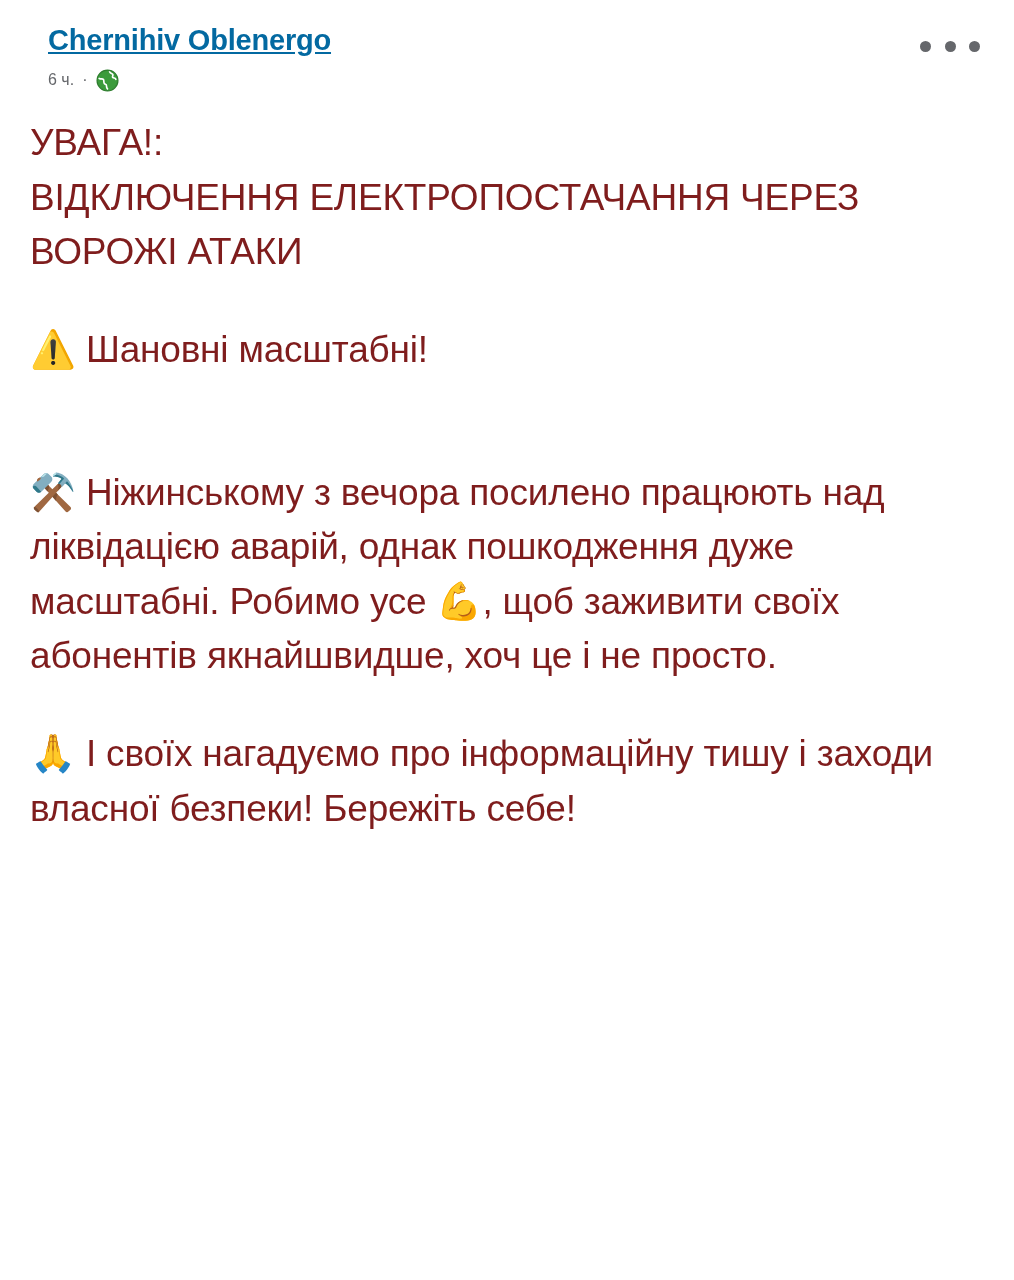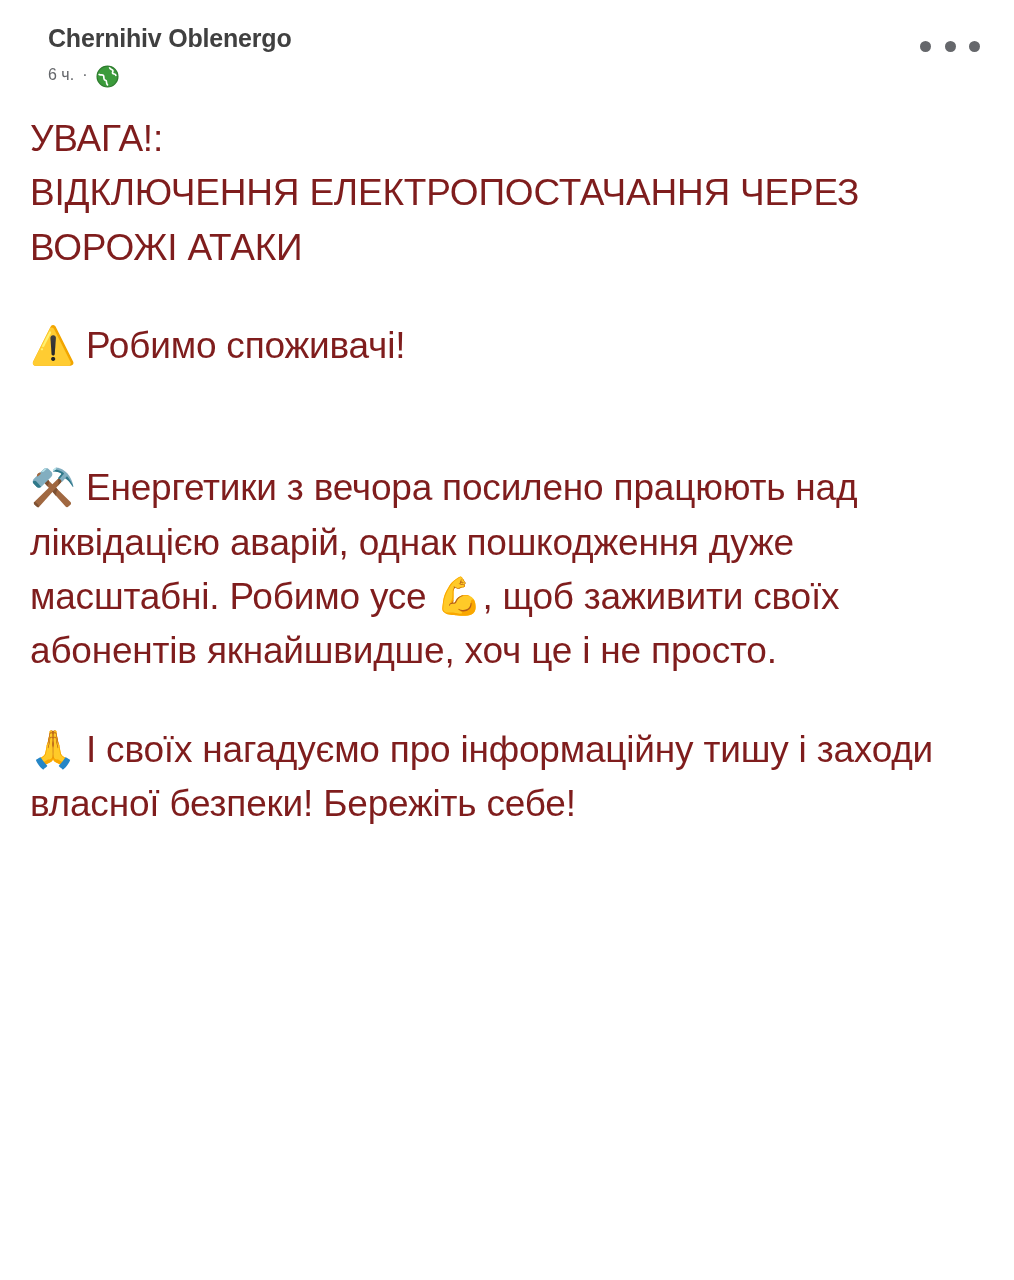--- a/index.html
+++ b/index.html
@@ -47,26 +47,27 @@
   }
   .avatar svg { display: block; }
 
   .header-text {
     margin-left: 18px;
     padding-top: 10px;
     min-width: 0;
   }
 
   .page-name {
-    font-size: 25px;
+    font-size: 29px;
     font-weight: bold;
     line-height: 1.15;
     letter-spacing: -0.2px;
-    color: #404040;
+    color: #0369a1;
     white-space: nowrap;
+    text-decoration: underline;
   }
 
   .meta-row {
     display: flex;
     align-items: center;
     margin-top: 10px;
     color: #65676b;
     font-size: 16px;
     line-height: 1;
   }
@@ -145,21 +146,21 @@
       <span></span>
       <span></span>
       <span></span>
     </div>
   </div>
 
   <div class="post-body">
     <p class="para">УВАГА!:</p>
     <p class="para">ВІДКЛЮЧЕННЯ ЕЛЕКТРОПОСТАЧАННЯ ЧЕРЕЗ ВОРОЖІ АТАКИ</p>
     <div class="para-gap"></div>
-    <p class="para">⚠️ Робимо споживачі!</p>
+    <p class="para">⚠️ Шановні масштабні!</p>
     <div class="para-gap"></div>
     <div class="para-gap"></div>
-    <p class="para">⚒️ Енергетики з вечора посилено працюють над ліквідацією аварій, однак пошкодження дуже масштабні. Робимо усе 💪, щоб заживити своїх абонентів якнайшвидше, хоч це і не просто.</p>
+    <p class="para">⚒️ Ніжинському з вечора посилено працюють над ліквідацією аварій, однак пошкодження дуже масштабні. Робимо усе 💪, щоб заживити своїх абонентів якнайшвидше, хоч це і не просто.</p>
     <div class="para-gap"></div>
     <p class="para">🙏 І своїх нагадуємо про інформаційну тишу і заходи власної безпеки! Бережіть себе!</p>
   </div>
 
 </div>
 
 </body></html>

